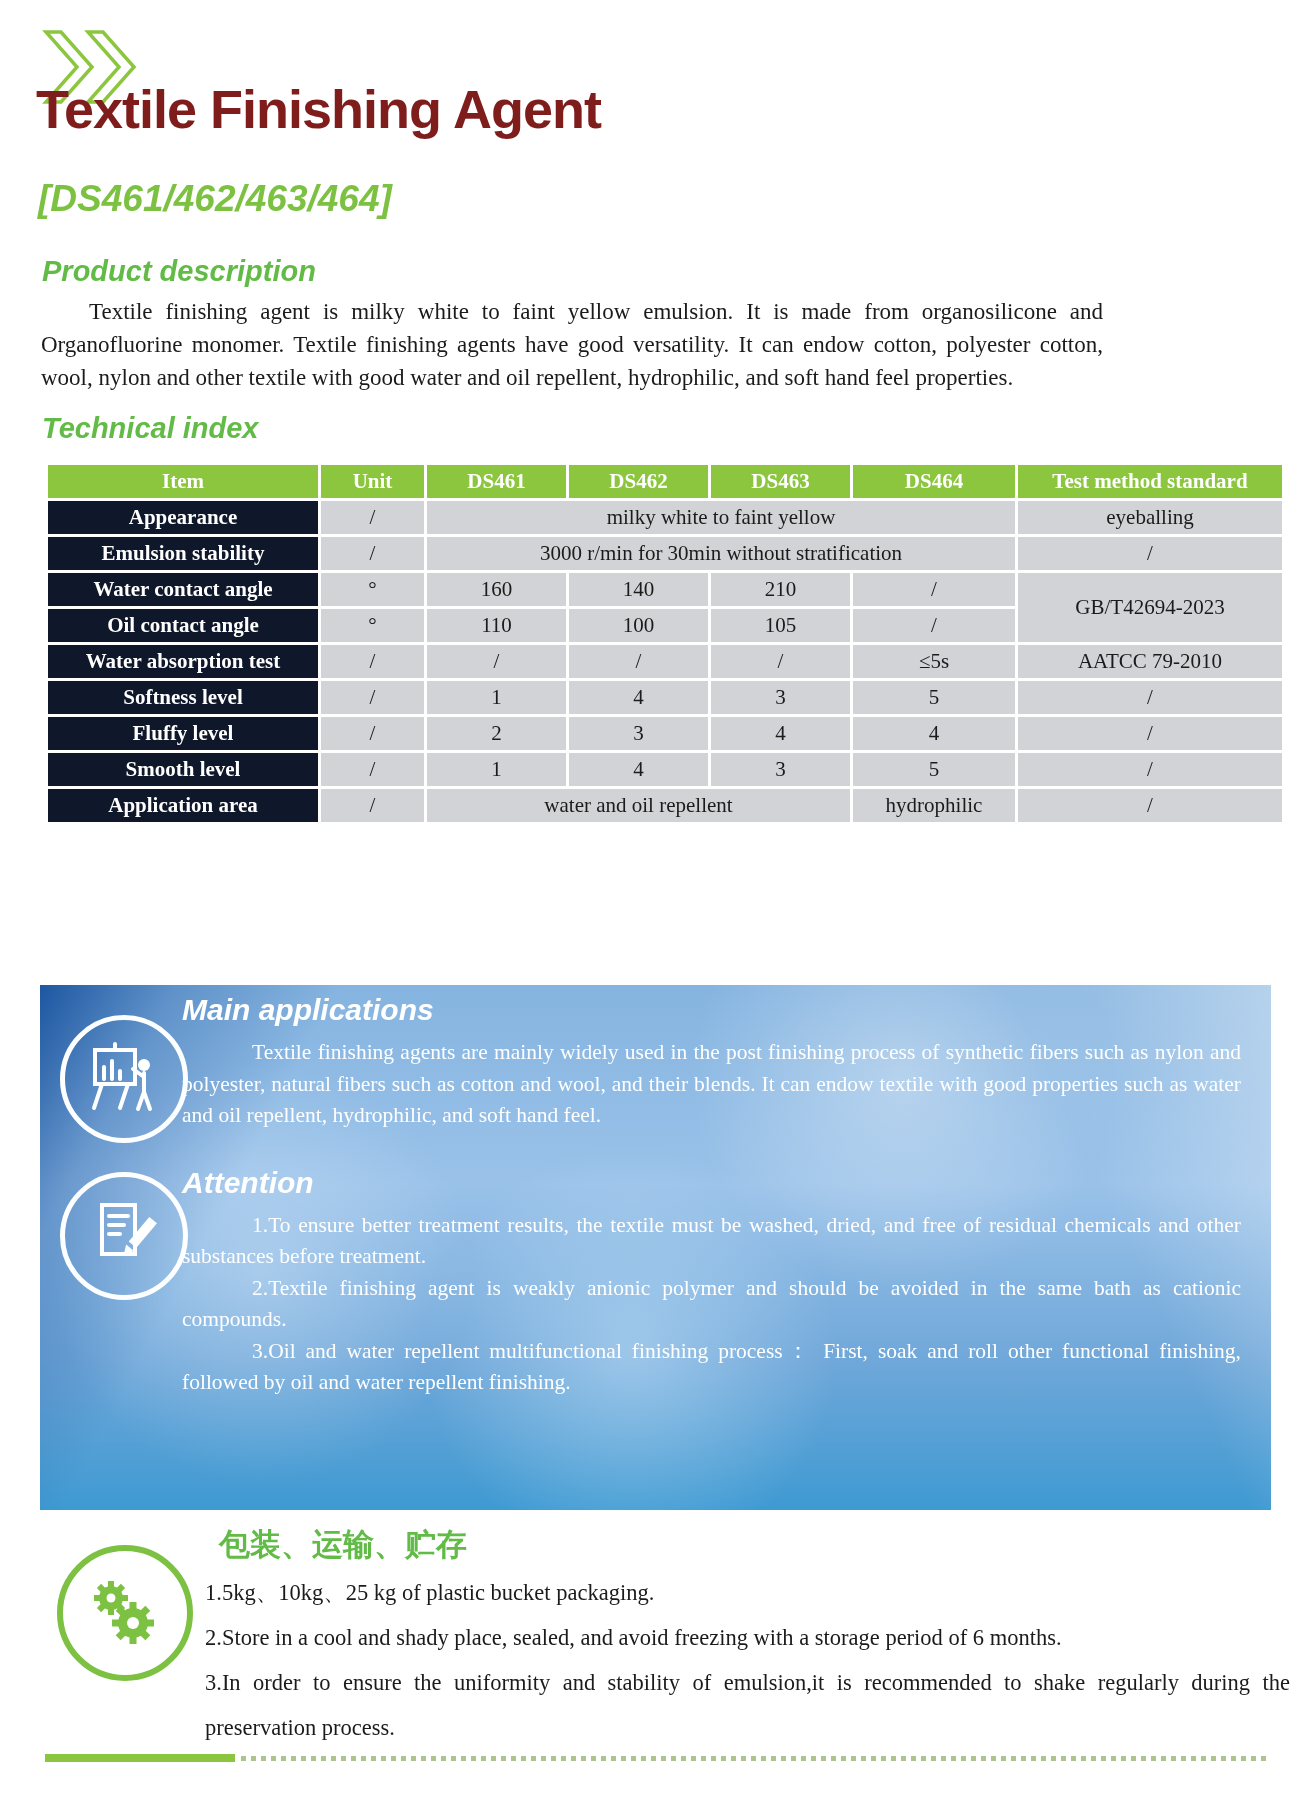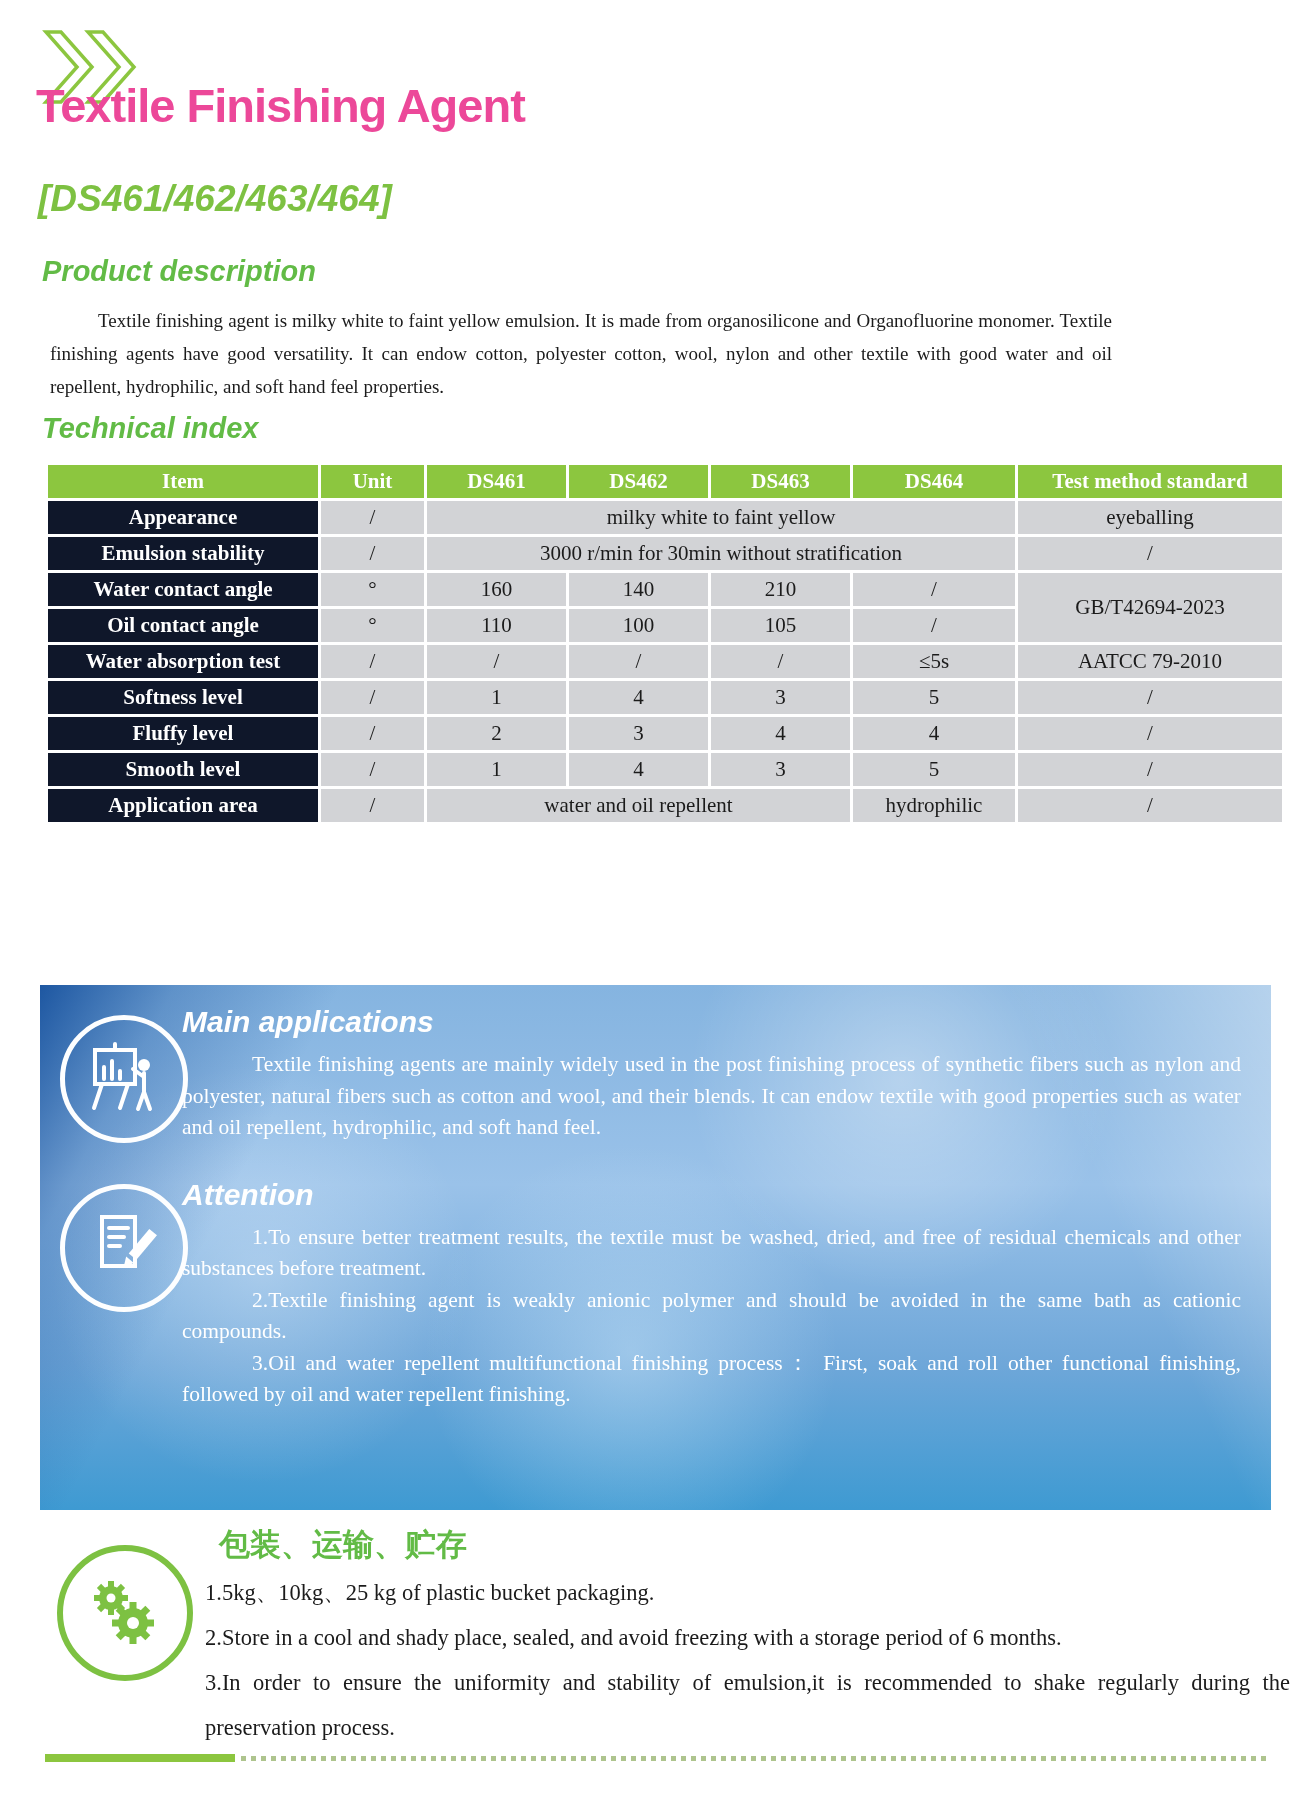--- a/index.html
+++ b/index.html
@@ -2,52 +2,52 @@
 <html><head>
 <meta charset="utf-8">
 <style>
   html,body{margin:0;padding:0;background:#ffffff;}
   .page{position:relative;width:1311px;height:1808px;background:#fff;overflow:hidden;
         font-family:"Liberation Sans",sans-serif;}
 
   
   .chevrons{position:absolute;top:28px;left:40px;}
   .title{position:absolute;top:78px;left:36px;margin:0;
-         font-size:47px;font-weight:700;letter-spacing:-1px;color:#ec4899;}
+         font-size:54px;font-weight:700;letter-spacing:-1px;color:#7f1d1d;}
   .subtitle{position:absolute;top:178px;left:38px;margin:0;
             font-size:37px;font-weight:700;font-style:italic;color:#7DC142;}
 
   
   .sec-heading{margin:0;font-size:29px;font-weight:700;font-style:italic;color:#62BB46;}
   .desc-heading{position:absolute;top:255px;left:42px;}
   .tech-heading{position:absolute;top:412px;left:42px;}
 
-  .desc-body{position:absolute;top:292px;left:38px;width:1062px;margin:12px;
-             font-family:"Liberation Serif",serif;font-size:19px;line-height:33px;
+  .desc-body{position:absolute;top:292px;left:38px;width:1062px;margin:3px;
+             font-family:"Liberation Serif",serif;font-size:23px;line-height:33px;
              color:#1b1b1b;text-align:justify;text-indent:48px;}
 
   
   .tech-table{position:absolute;top:462px;left:45px;border-collapse:separate;border-spacing:3px;
               font-family:"Liberation Serif",serif;font-size:21px;table-layout:fixed;width:1216px;}
   .tech-table td,.tech-table th{height:33px;text-align:center;vertical-align:middle;padding:0 4px;overflow:hidden;}
   .tech-table th{background:#8CC63F;color:#fff;font-weight:700;}
   .tech-table td.lbl{background:#0f172a;color:#fff;font-weight:600;}
   .tech-table td.val{background:#D2D3D6;color:#1b1b1b;}
 
   
   .panel{position:absolute;top:985px;left:40px;width:1231px;height:525px;color:#fff;
          background:
            linear-gradient(118deg, rgba(24,82,158,0.95) 0%, rgba(24,82,158,0.35) 9%, rgba(120,170,215,0) 20%),
            linear-gradient(245deg, rgba(255,255,255,0.40) 0%, rgba(255,255,255,0) 18%),
            radial-gradient(circle at 70% 18%, rgba(255,255,255,0.35) 0%, rgba(255,255,255,0) 22%),
            radial-gradient(circle at 48% 70%, rgba(210,235,252,0.45) 0%, rgba(210,235,252,0) 28%),
            radial-gradient(circle at 18% 55%, rgba(235,245,255,0.35) 0%, rgba(235,245,255,0) 20%),
            linear-gradient(to bottom, #85B4E0 0%, #9AC2E9 38%, #6FA7D9 72%, #3E9AD2 100%);}
   .panel-block{position:relative;padding:0 30px 0 142px;}
-  .panel-block.first{padding-top:20px;}
+  .panel-block.first{padding-top:8px;}
   .panel-block.second{padding-top:34px;}
   .panel-heading{margin:0 0 10px 0;font-size:30px;font-weight:700;font-style:italic;color:#fff;}
   .panel-text{margin:0;font-family:"Liberation Serif",serif;font-size:21.5px;line-height:31.5px;
               text-align:justify;text-indent:70px;}
   .icon-circle{position:absolute;left:20px;width:118px;height:118px;border:5px solid #fdfeff;
                border-radius:50%;display:flex;align-items:center;justify-content:center;}
   .circle-app{top:30px;}
   .circle-att{top:40px;}
 
   

